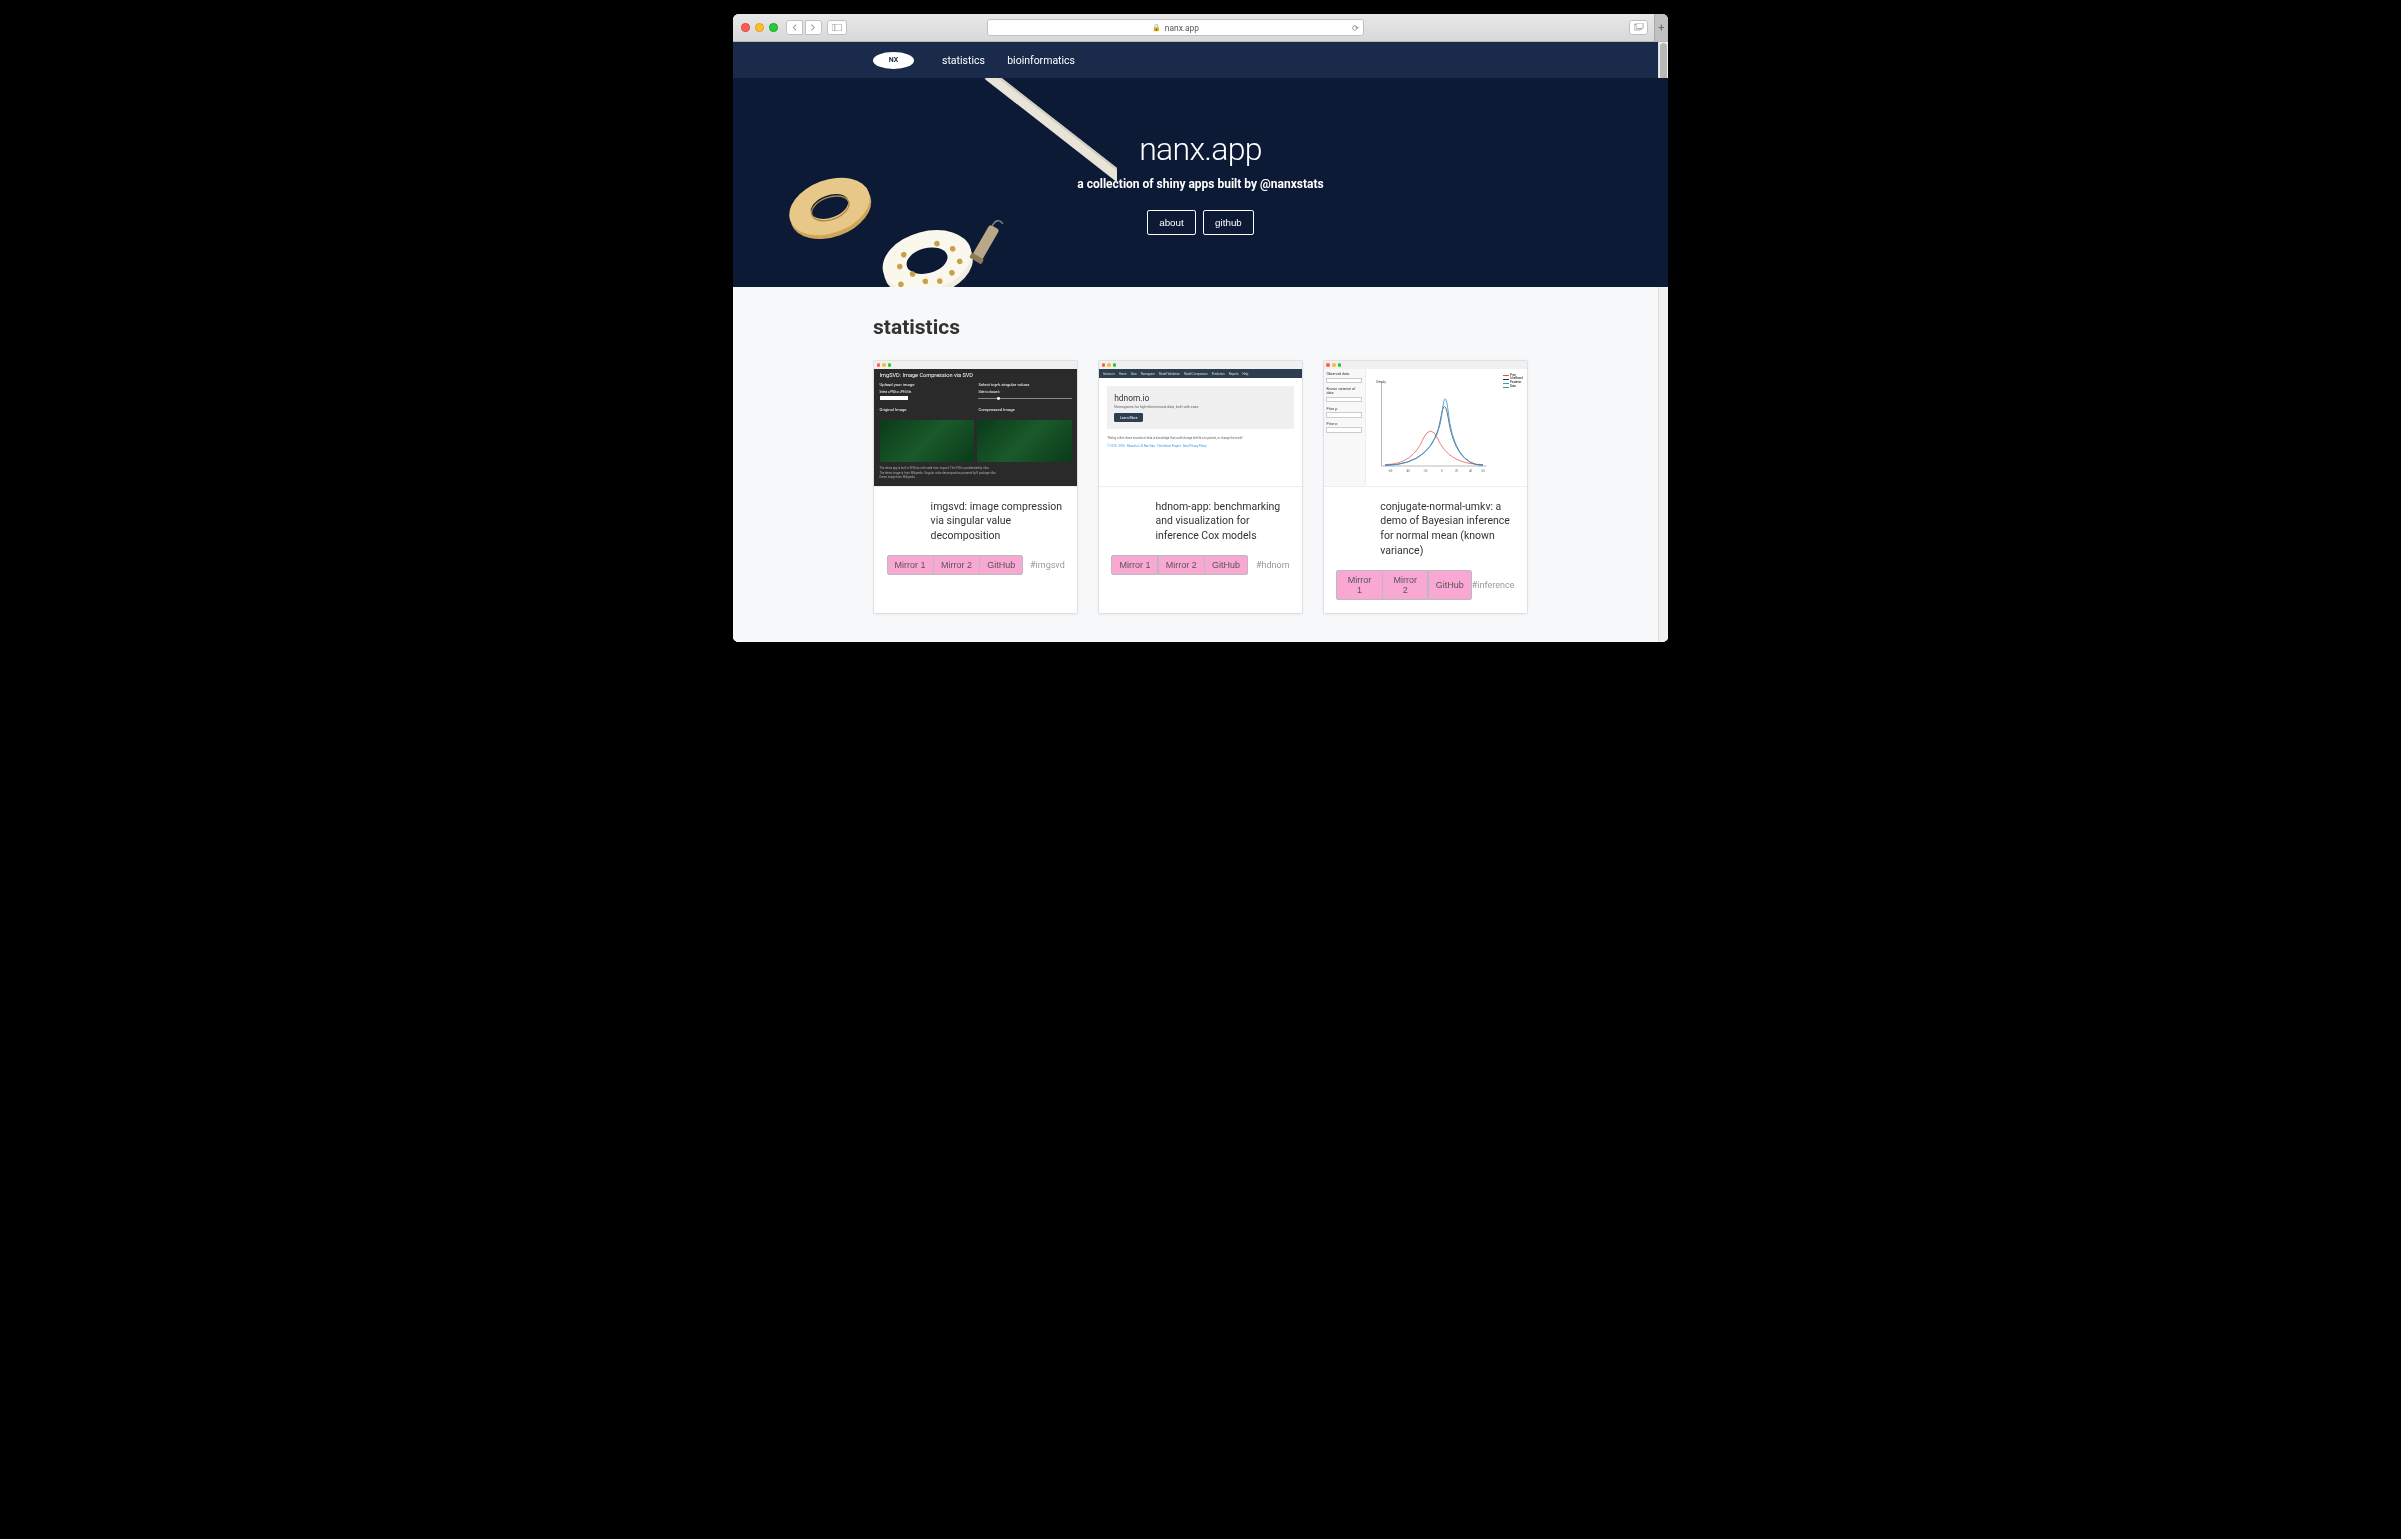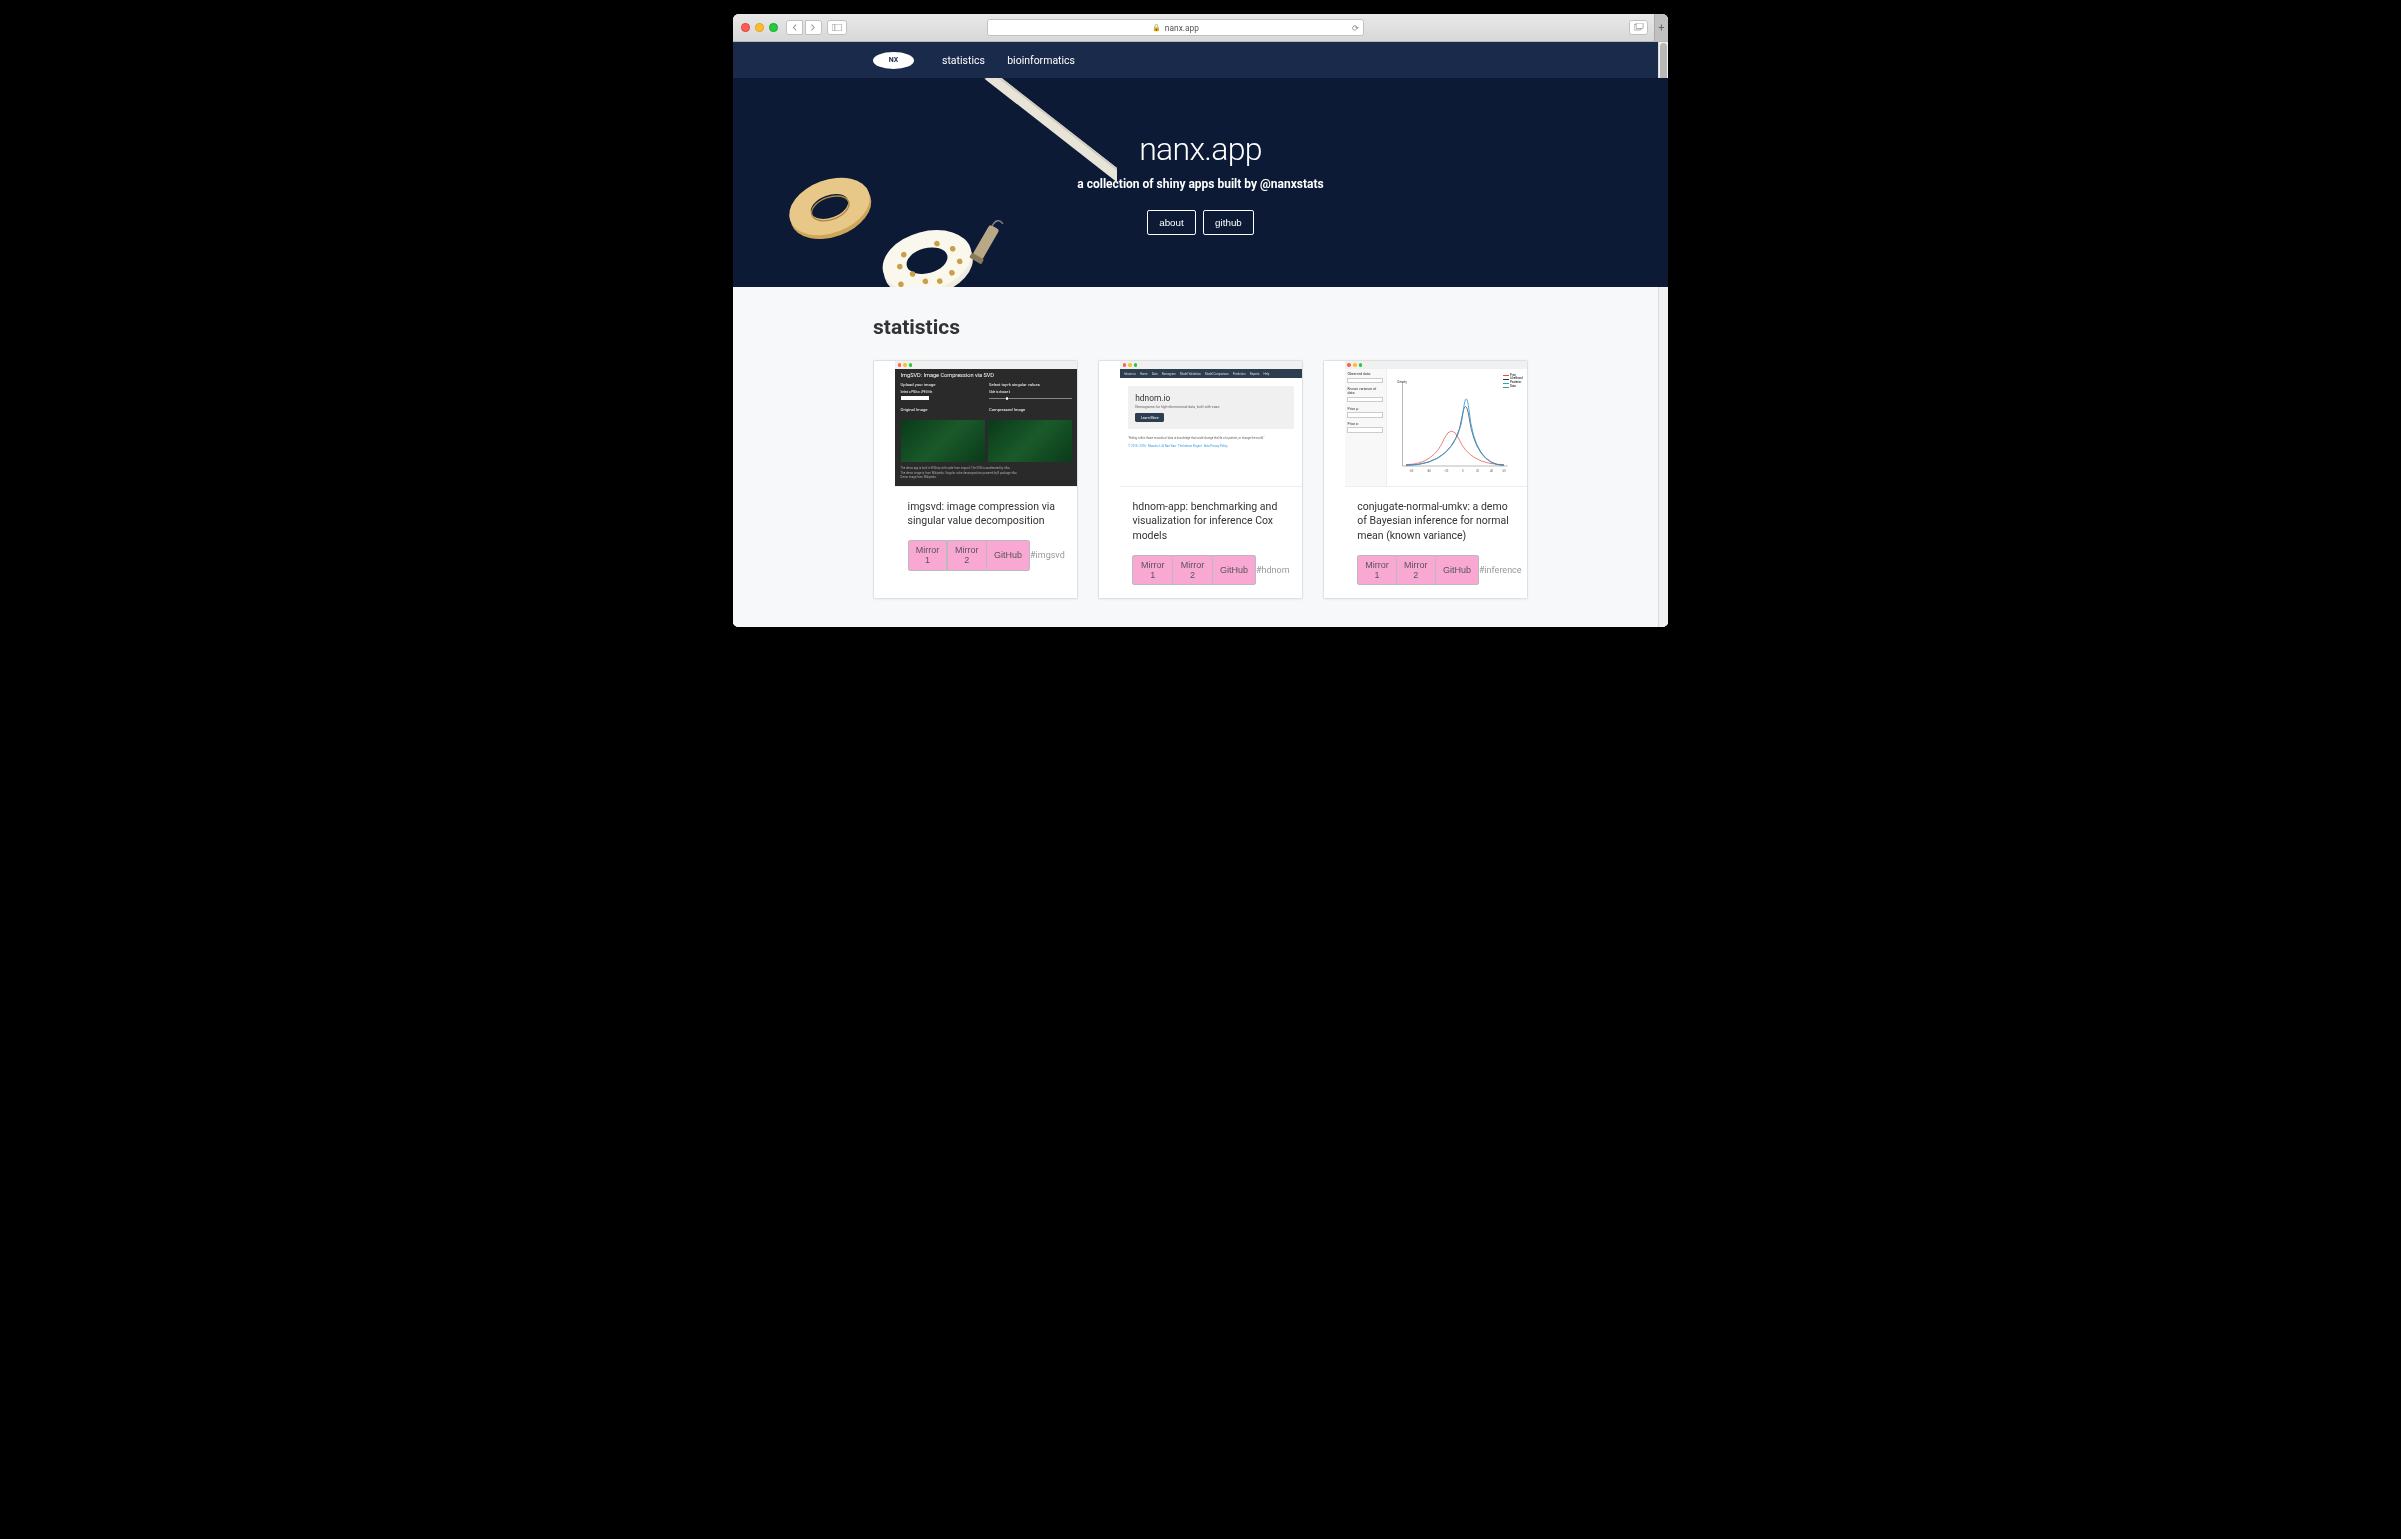--- a/index.html
+++ b/index.html
@@ -225,21 +225,20 @@
       display: flex;
       gap: 19.5px;
     }
     .card {
       flex: 1;
       background: #fff;
       border: 0.7px solid #e0e0e0;
       border-radius: 1.4px;
       overflow: hidden;
       box-shadow: 0 0.7px 2.1px rgba(0,0,0,0.05);
-      padding-left: 21px;
     }
     .card-img {
       height: 126px;
       position: relative;
       border-bottom: 0.7px solid #eee;
     }
     .card-img-chrome {
       height: 8.4px;
       background: #f0f0f0;
       display: flex;
@@ -254,20 +253,21 @@
     }
     .card-body {
       padding: 12.6px;
     }
     .card-title {
       font-size: 10.5px;
       color: #333;
       line-height: 1.4;
       margin-bottom: 11.2px;
       min-height: 29px;
+      margin-left: 44px;
     }
     .card-footer {
       display: flex;
       align-items: center;
       justify-content: space-between;
     }
     .btn-group {
       display: flex;
     }
     .btn-group .btn {

